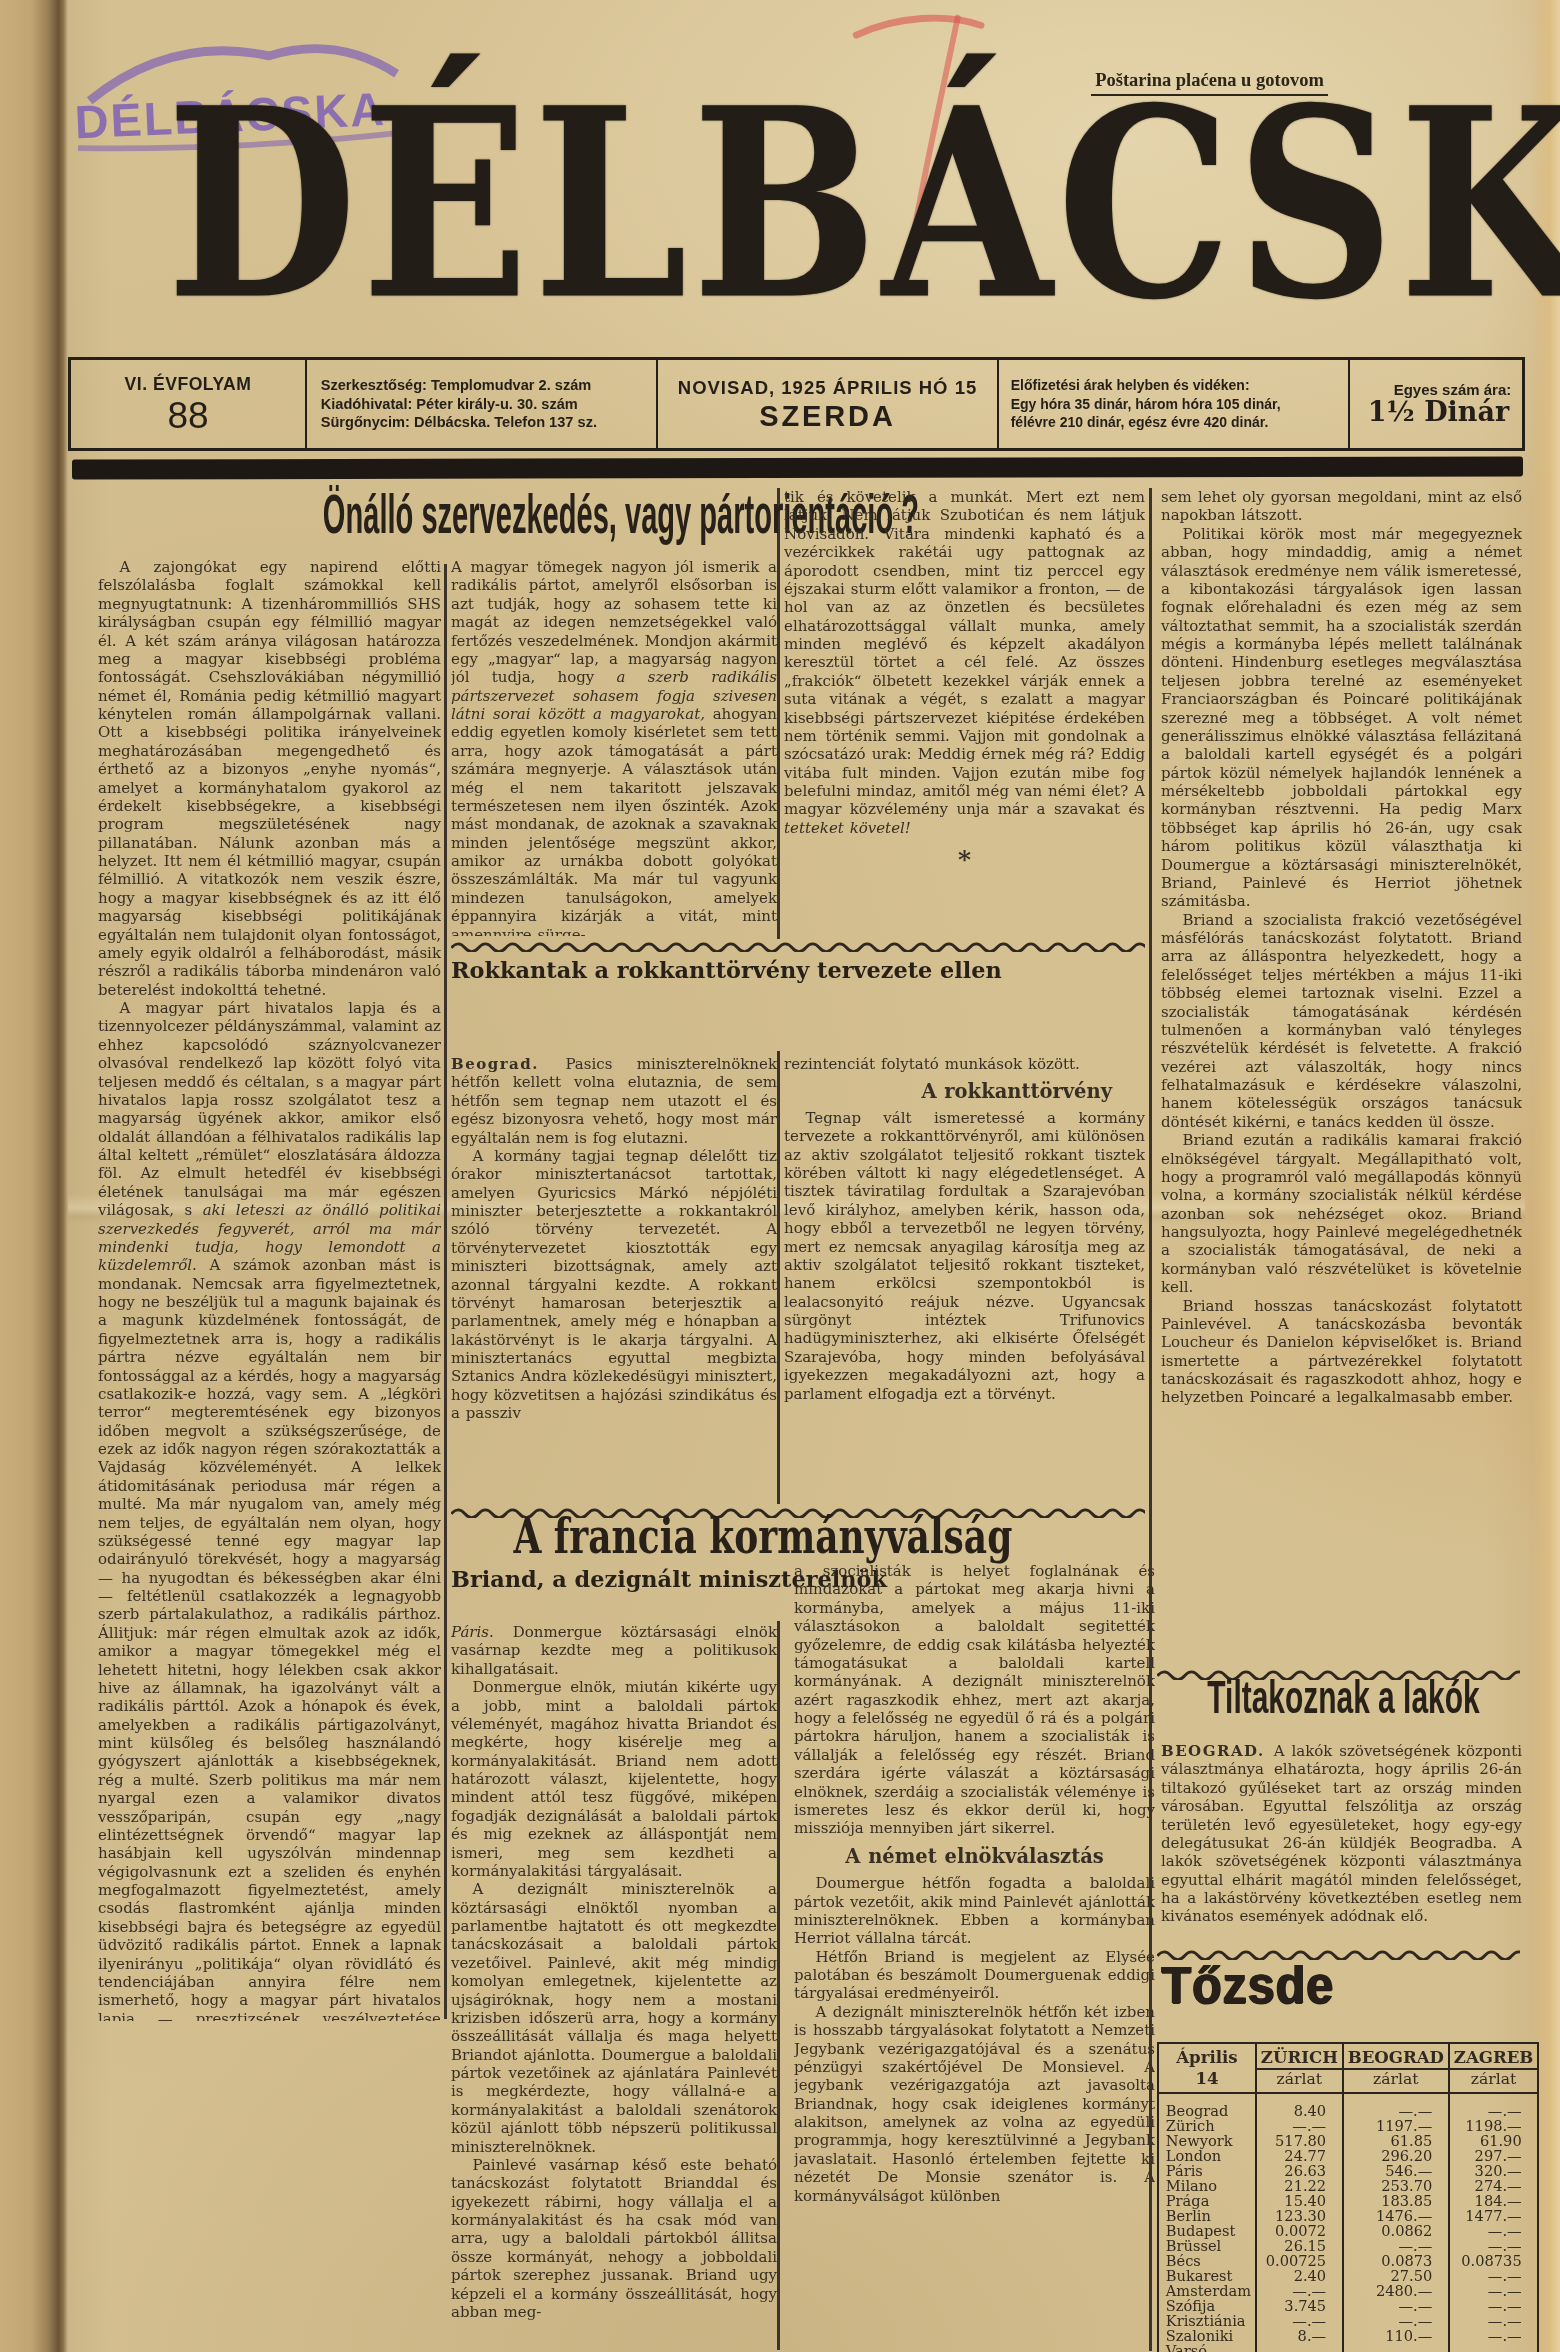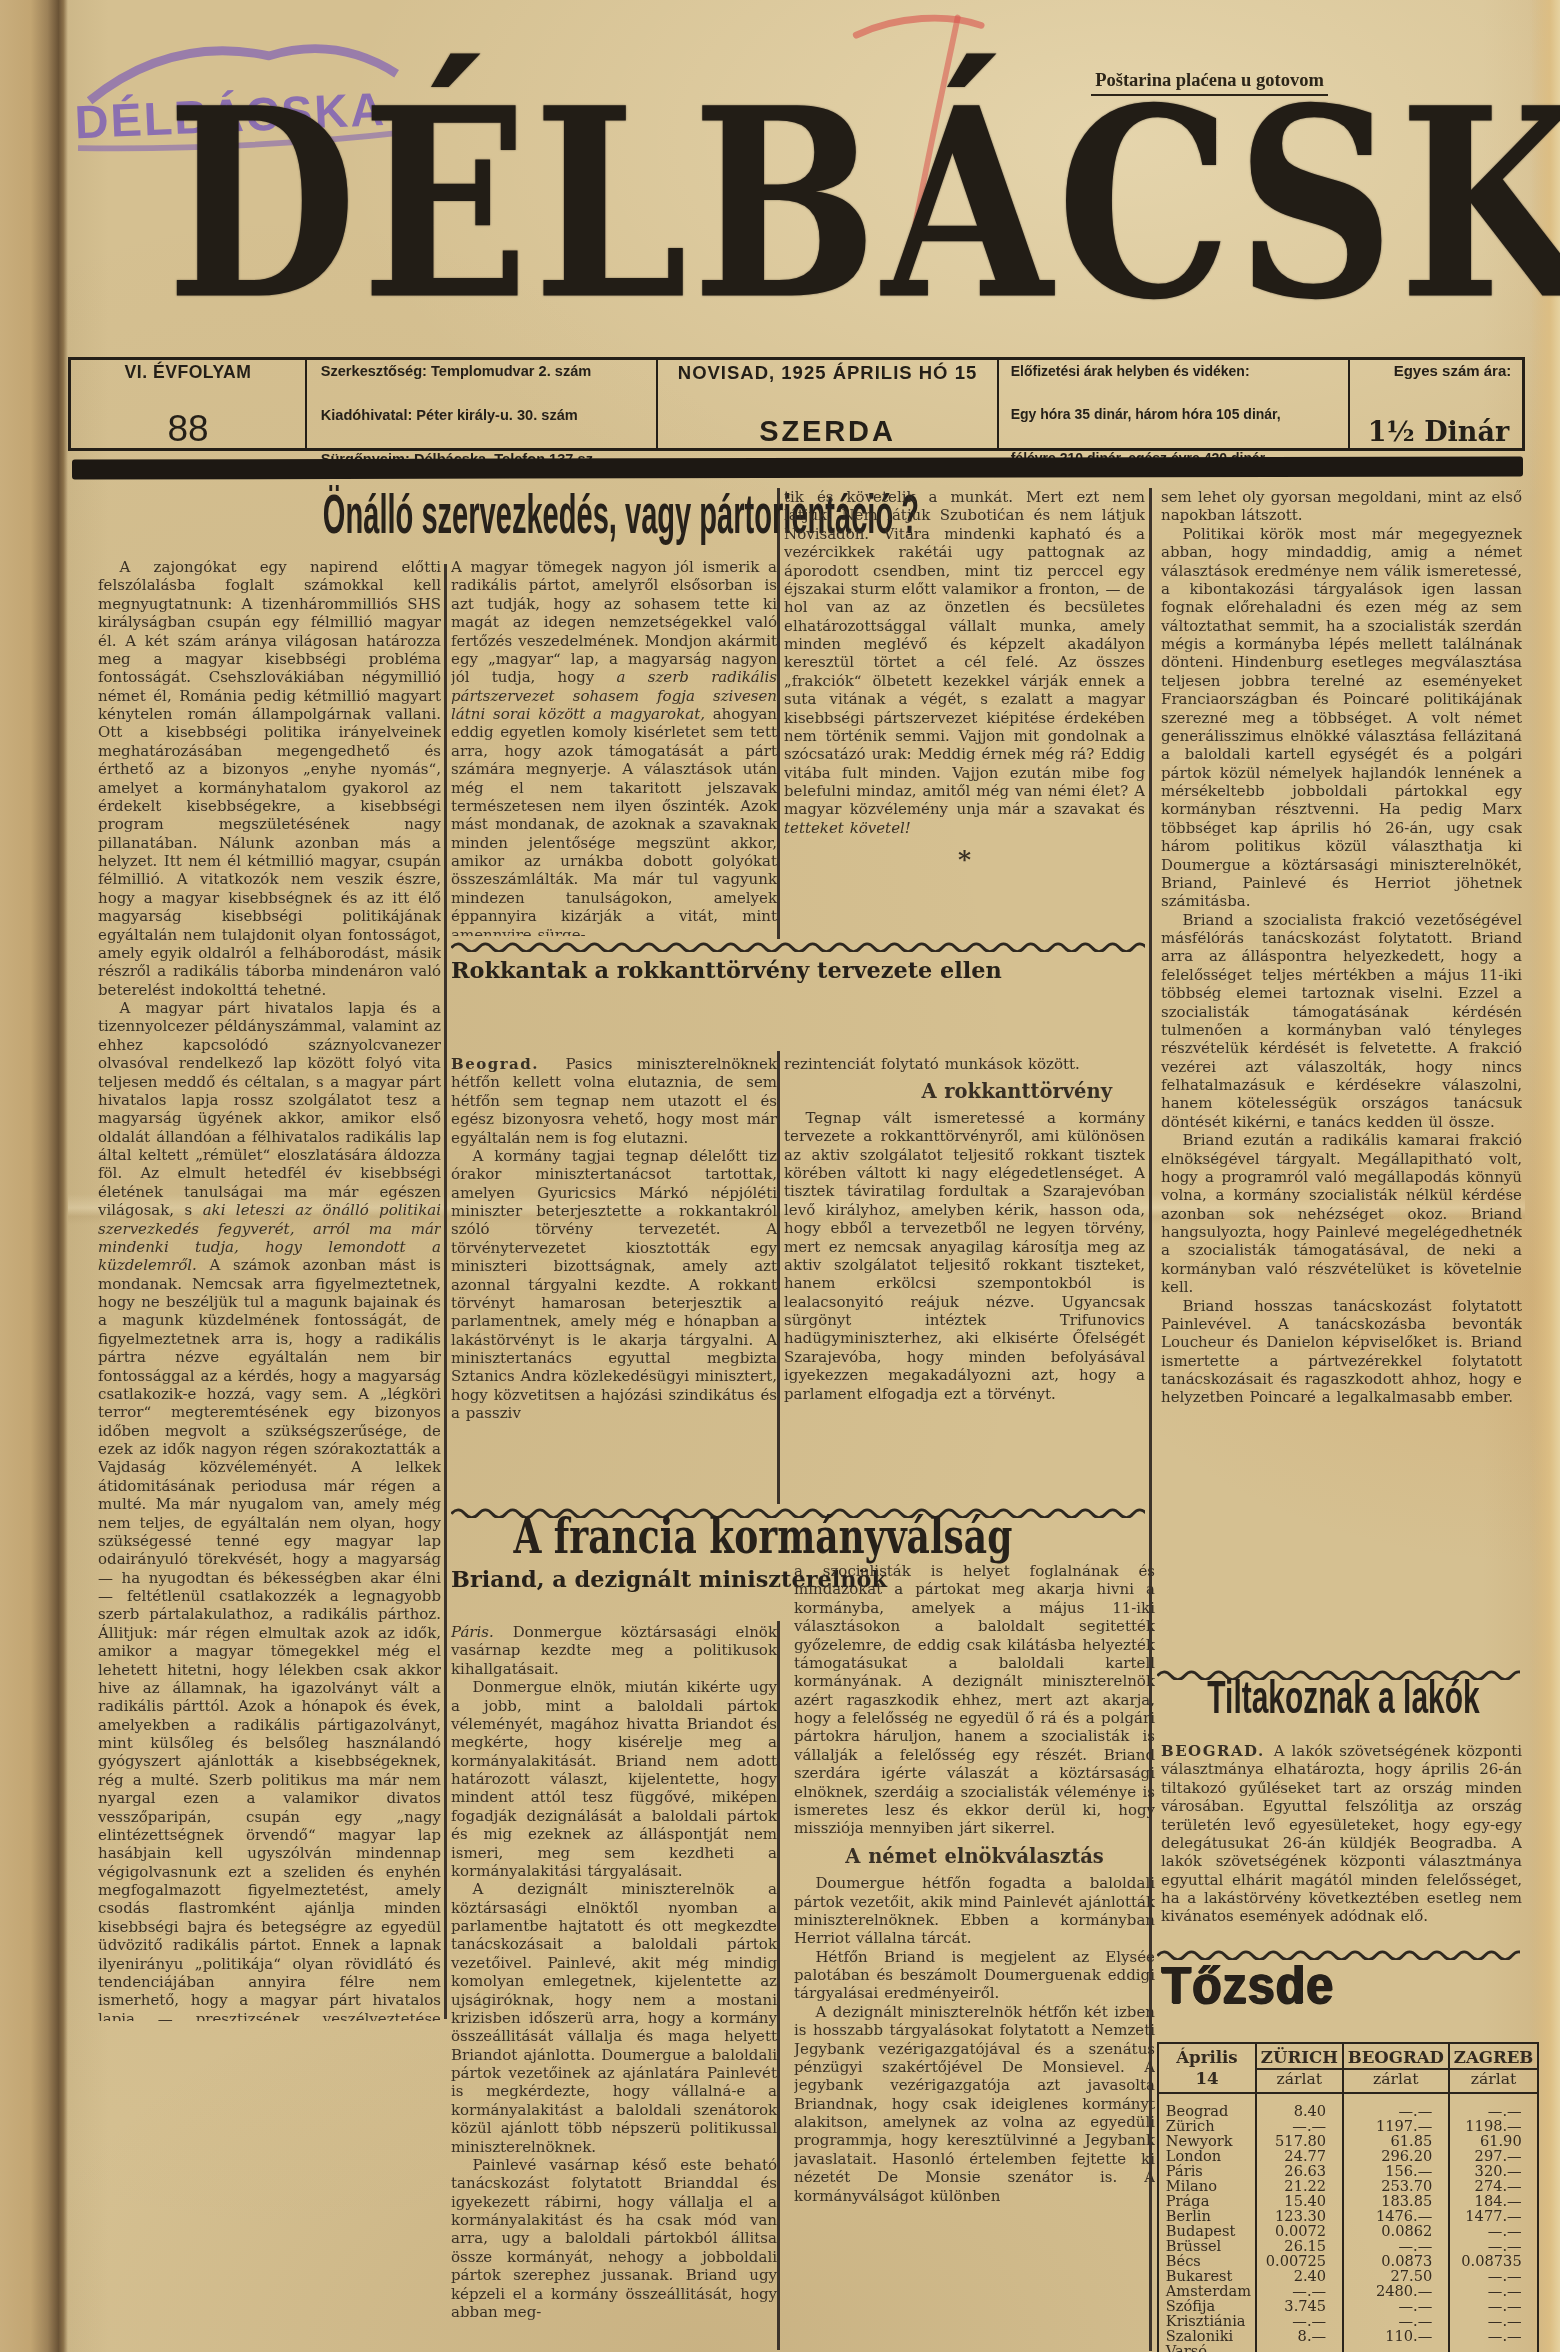--- a/index.html
+++ b/index.html
@@ -23,21 +23,21 @@
   .redmark{position:absolute;left:829px;top:0;}
   .postal{position:absolute;left:1034px;top:70px;width:351px;text-align:center;
     font-family:"Liberation Serif",serif;font-weight:bold;font-size:18.5px;color:#2c2519;}
   .postal span{display:inline-block;border-bottom:2.9px solid #2c2519;padding:0 3.9px 2.9px;}
   .masthead{position:absolute;left:78px;top:74px;width:1455px;text-align:center;line-height:1;}
   .masthead span{display:inline-block;font-family:"DejaVu Serif",serif;font-weight:bold;
     font-size:244px;letter-spacing:4.9px;color:#221d16;transform:scale(.9,1.07);transform-origin:center top;
     white-space:nowrap;text-shadow:0 0 2px rgba(40,30,20,.55);}
   .infobar{position:absolute;left:68px;top:357px;width:1457px;height:94px;box-sizing:border-box;
     border:3.9px solid #241f18;display:flex;align-items:stretch;font-family:"Liberation Sans",sans-serif;color:#241f18;}
-  .ib-cell{box-sizing:border-box;display:flex;flex-direction:column;justify-content:space-between;align-items:center;padding:2px 5.9px;gap:25px;}
+  .ib-cell{box-sizing:border-box;display:flex;flex-direction:column;justify-content:center;align-items:center;padding:2px 5.9px;}
   .ib-cell + .ib-cell{border-left:2.9px solid #241f18;}
   .ib-vol{flex:0 0 234px;}
   .ib-vol .lbl{font-weight:bold;font-size:17.6px;letter-spacing:0.5px;}
   .ib-vol .num{font-weight:normal;font-size:37px;line-height:1;margin-top:2px;}
   .ib-office{flex:0 0 351px;align-items:flex-start;padding-left:13.7px;}
   .ib-office div{font-weight:bold;font-size:14.6px;line-height:1.3;white-space:nowrap;}
   .ib-date{flex:0 0 341px;}
   .ib-date .d1{font-weight:bold;font-size:18.5px;letter-spacing:1px;white-space:nowrap;}
   .ib-date .d2{font-weight:bold;font-size:29px;letter-spacing:2.9px;line-height:1;margin-top:3.9px;}
   .ib-subs{flex:0 0 351px;align-items:flex-start;padding-left:11.7px;}
@@ -249,21 +249,21 @@
         </tr>
         <tr>
           <td class="name">London</td>
           <td class="num vl">24.77</td>
           <td class="num vl">296.20</td>
           <td class="num vl">297.—</td>
         </tr>
         <tr>
           <td class="name">Páris</td>
           <td class="num vl">26.63</td>
-          <td class="num vl">156.—</td>
+          <td class="num vl">546.—</td>
           <td class="num vl">320.—</td>
         </tr>
         <tr>
           <td class="name">Milano</td>
           <td class="num vl">21.22</td>
           <td class="num vl">253.70</td>
           <td class="num vl">274.—</td>
         </tr>
         <tr>
           <td class="name">Prága</td>

